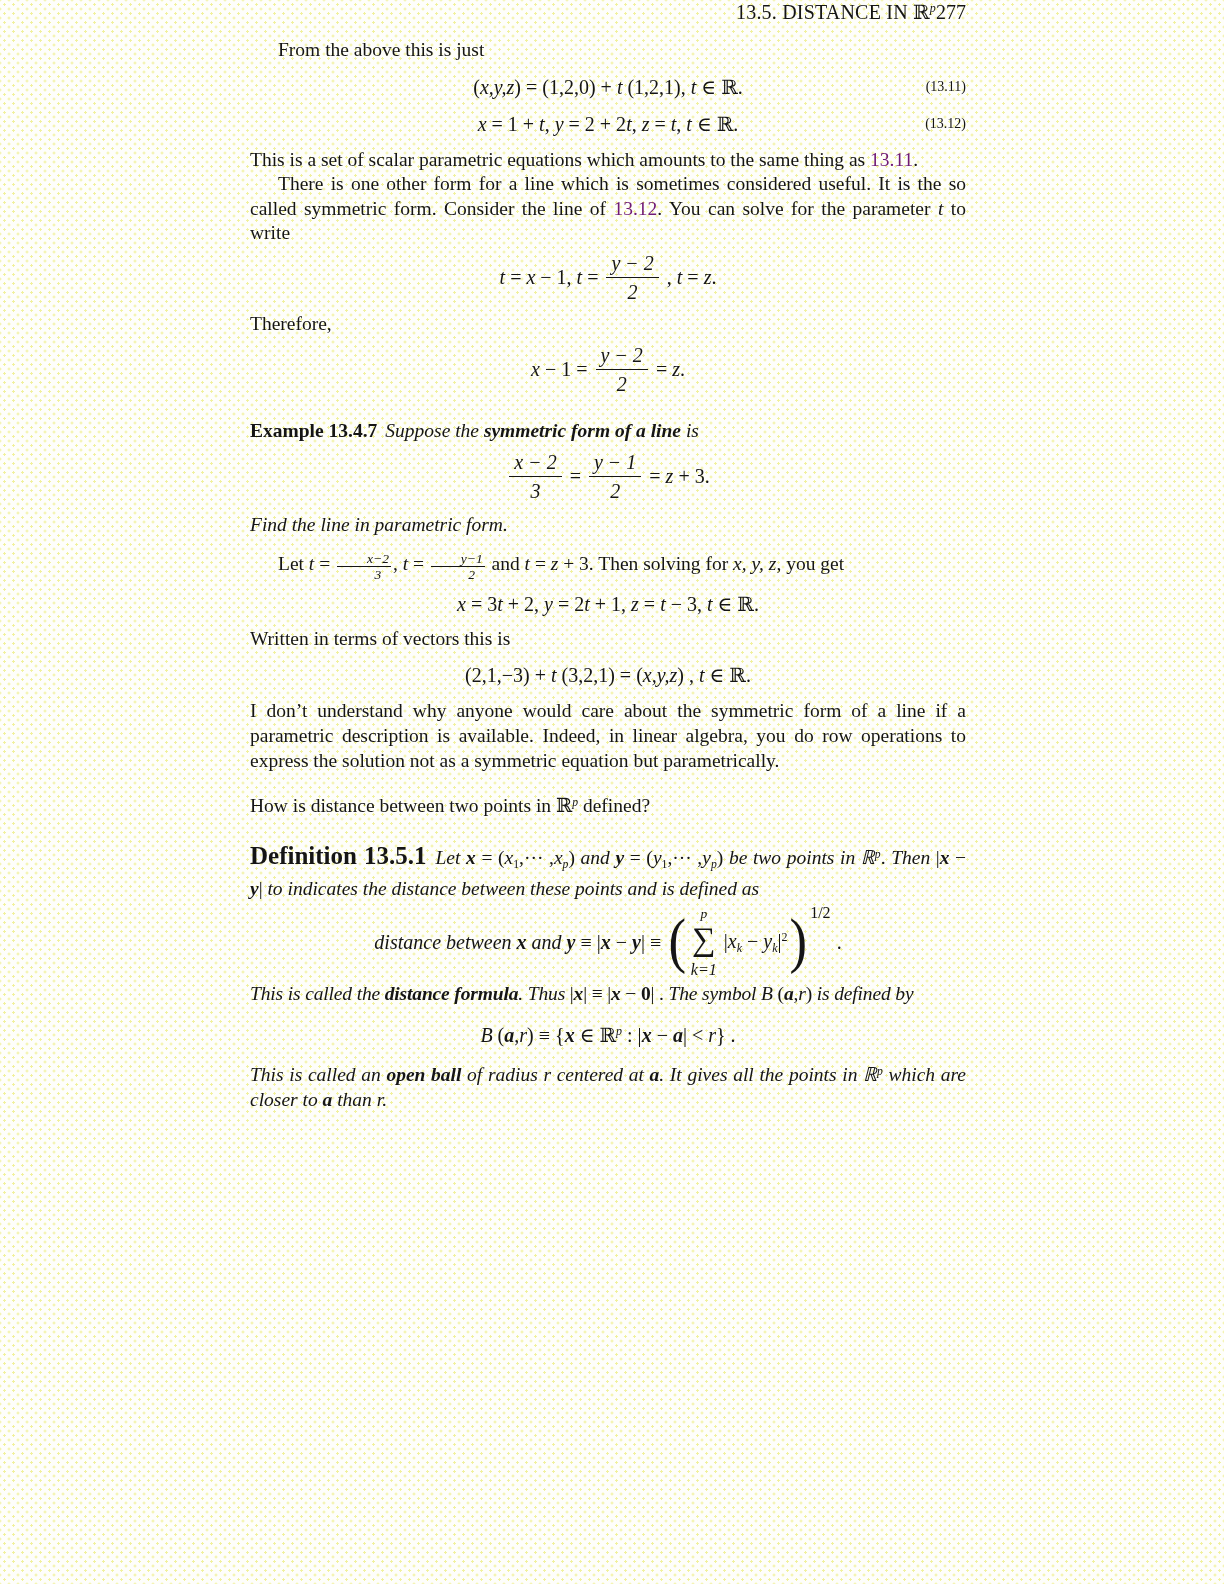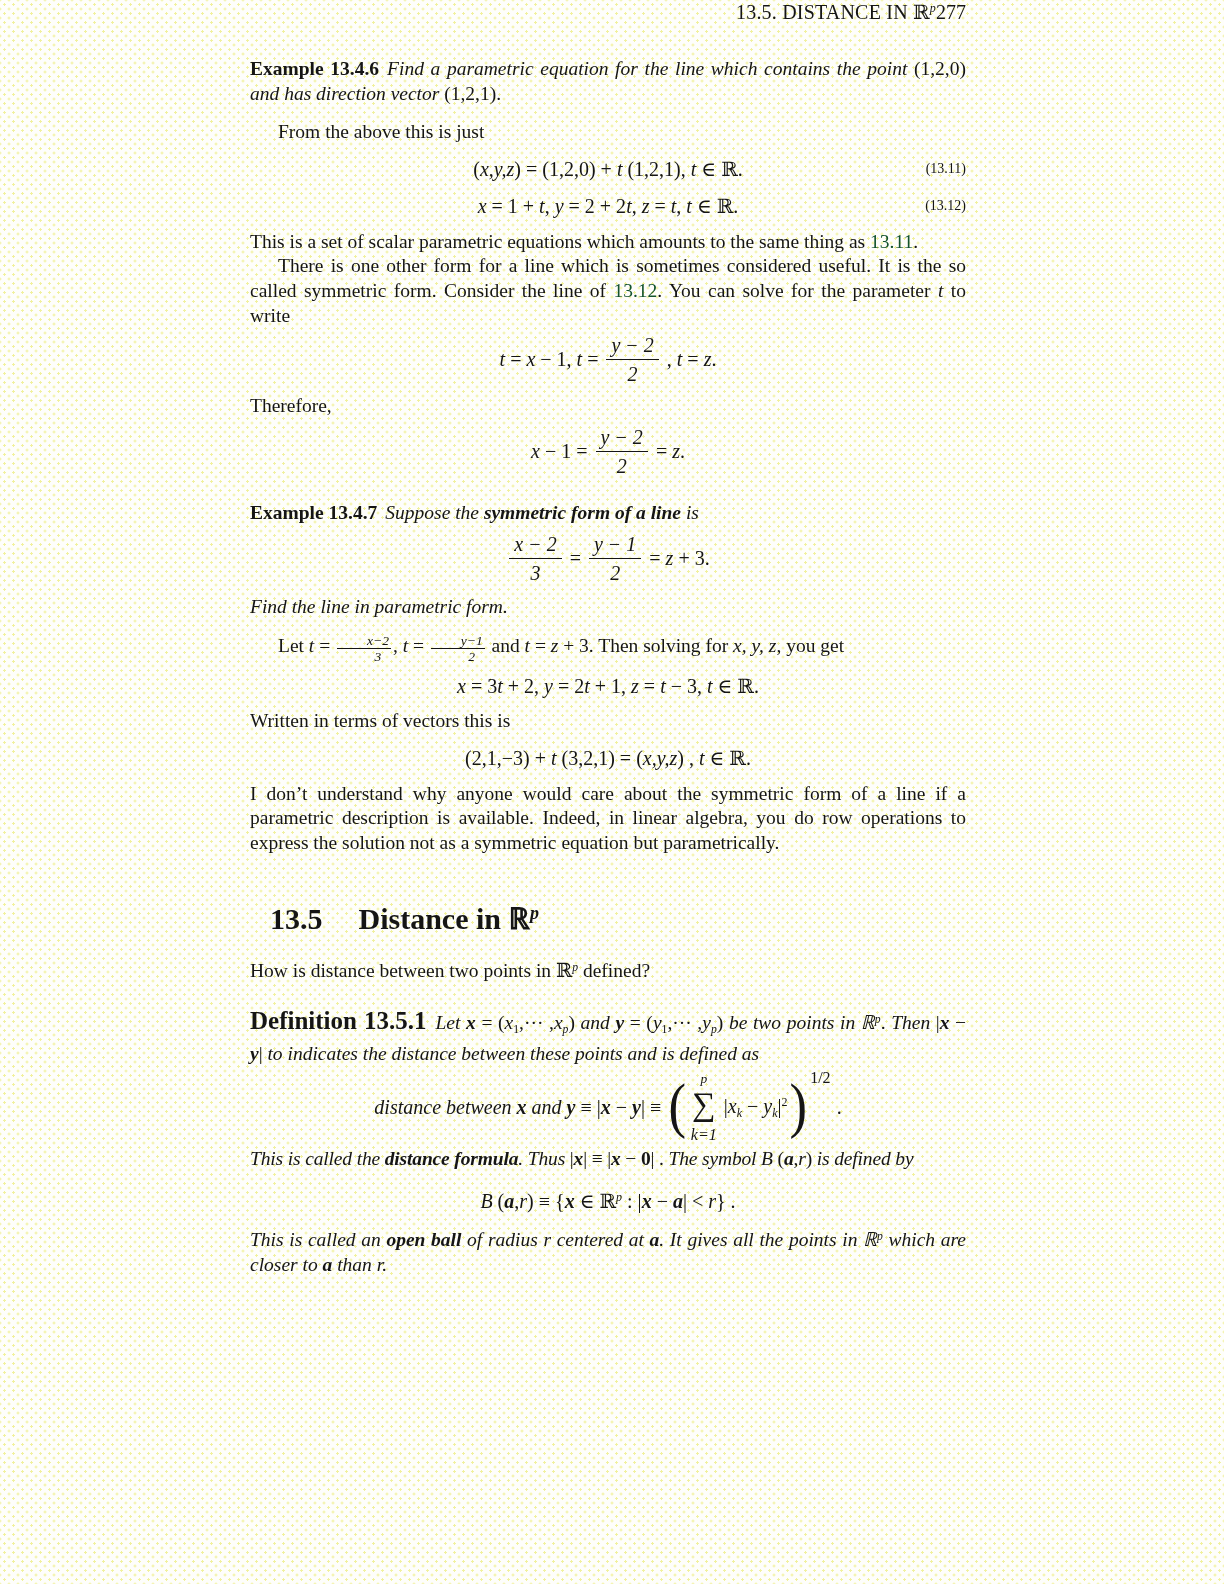--- a/index.html
+++ b/index.html
@@ -32,21 +32,21 @@
   .disp .tag{position:absolute;right:0;top:50%;transform:translateY(-50%);font-size:14px;}
 
   
   .r-i{font-style:italic;}
   .r-b{font-weight:700;}
   .r-bi{font-weight:700;font-style:italic;}
   .r-sub{font-size:0.6em;vertical-align:-0.3em;}
   .r-subi{font-size:0.6em;vertical-align:-0.3em;font-style:italic;}
   .r-sup{font-size:0.6em;vertical-align:0.55em;}
   .r-supi{font-size:0.6em;vertical-align:0.55em;font-style:italic;}
-  .r-link{color:#14532d;cursor:pointer;}
+  .r-link{color:#701a75;cursor:pointer;}
 
   
   .frac{display:inline-block;vertical-align:middle;text-align:center;
         font-style:italic;line-height:1.1;margin:0 3px;position:relative;top:-2px;}
   .frac .fn{display:block;padding:1px 5px 3px;border-bottom:1.4px solid #151515;}
   .frac .fd{display:block;padding-top:3px;}
   .frac.sm{font-size:13.5px;line-height:1;top:1px;margin:0 2px;font-style:italic;}
   .frac.sm .fn{padding:0 2px 1px;border-bottom:1px solid #151515;}
   .frac.sm .fd{padding-top:1px;}
 
@@ -74,23 +74,20 @@
 </head>
 <body>
 
 <div class="page">
 
   <div class="hdr">
     <span class="left"><span>13.5.  DISTANCE IN ℝ</span><span class="r-supi">p</span></span>
     <span>277</span>
   </div>
 
-  <p style="margin-top:33px;">
-    <span class="exlabel">Example 13.4.6</span><span><span class="r-i">Find a parametric equation for the line which contains the point </span><span>(1,2,0)</span><span class="r-i"> and has direction vector </span><span>(1,2,1).</span></span>
-  </p>
 
   <p class="indent" style="margin-top:14px;">From the above this is just</p>
 
   <div class="disp" style="margin:11px 0;">
     <span><span>(</span><span class="r-i">x,y,z</span><span>) = (1,2,0) + </span><span class="r-i">t</span><span> (1,2,1), </span><span class="r-i">t</span><span> ∈ ℝ.</span></span>
     <span class="tag">(13.11)</span>
   </div>
 
 
   <div class="disp" style="margin:11px 0;">
@@ -119,24 +116,20 @@
   <p class="indent" style="margin-top:13px;"><span>Let </span><span class="r-i">t</span><span> = </span><span class="frac sm"><span class="fn">x−2</span><span class="fd">3</span></span><span>, </span><span class="r-i">t</span><span> = </span><span class="frac sm"><span class="fn">y−1</span><span class="fd">2</span></span><span> and </span><span class="r-i">t</span><span> = </span><span class="r-i">z</span><span> + 3. Then solving for </span><span class="r-i">x, y, z</span><span>, you get</span></p>
 
   <div class="disp" style="margin:10px 0;"><span class="r-i">x</span><span> = 3</span><span class="r-i">t</span><span> + 2, </span><span class="r-i">y</span><span> = 2</span><span class="r-i">t</span><span> + 1, </span><span class="r-i">z</span><span> = </span><span class="r-i">t</span><span> − 3, </span><span class="r-i">t</span><span> ∈ ℝ.</span></div>
 
   <p>Written in terms of vectors this is</p>
 
   <div class="disp" style="margin:11px 0;"><span>(2,1,−3) + </span><span class="r-i">t</span><span> (3,2,1) = (</span><span class="r-i">x,y,z</span><span>) , </span><span class="r-i">t</span><span> ∈ ℝ.</span></div>
 
   <p>I don’t understand why anyone would care about the symmetric form of a line if a parametric description is available. Indeed, in linear algebra, you do row operations to express the solution not as a symmetric equation but parametrically.</p>
 
-  <div class="sech" style="margin-top:42px;">
-    <span class="num">13.5</span>
-    <span><span>Distance in ℝ</span><span class="r-supi">p</span></span>
-  </div>
 
   <p style="margin-top:18px;"><span>How is distance between two points in ℝ</span><span class="r-supi">p</span><span> defined?</span></p>
 
   <p style="margin-top:23px;">
     <span class="deflabel">Definition 13.5.1</span><span><span class="r-i">Let </span><span class="r-bi">x</span><span> = (</span><span class="r-i">x</span><span class="r-sub">1</span><span>,··· ,</span><span class="r-i">x</span><span class="r-subi">p</span><span>) </span><span class="r-i">and </span><span class="r-bi">y</span><span> = (</span><span class="r-i">y</span><span class="r-sub">1</span><span>,··· ,</span><span class="r-i">y</span><span class="r-subi">p</span><span>) </span><span class="r-i">be two points in ℝ</span><span class="r-supi">p</span><span>. </span><span class="r-i">Then </span><span>|</span><span class="r-bi">x</span><span> − </span><span class="r-bi">y</span><span>| </span><span class="r-i">to indicates the distance between these points and is defined as</span></span>
   </p>
 
   <div class="sumline" style="margin:6px 0 4px;">
     <span class="lbl"><span class="r-i">distance between </span><span class="r-bi">x</span><span class="r-i"> and </span><span class="r-bi">y</span><span>  ≡ |</span><span class="r-bi">x</span><span> − </span><span class="r-bi">y</span><span>| ≡</span></span>
     <span class="bigp">(</span>

